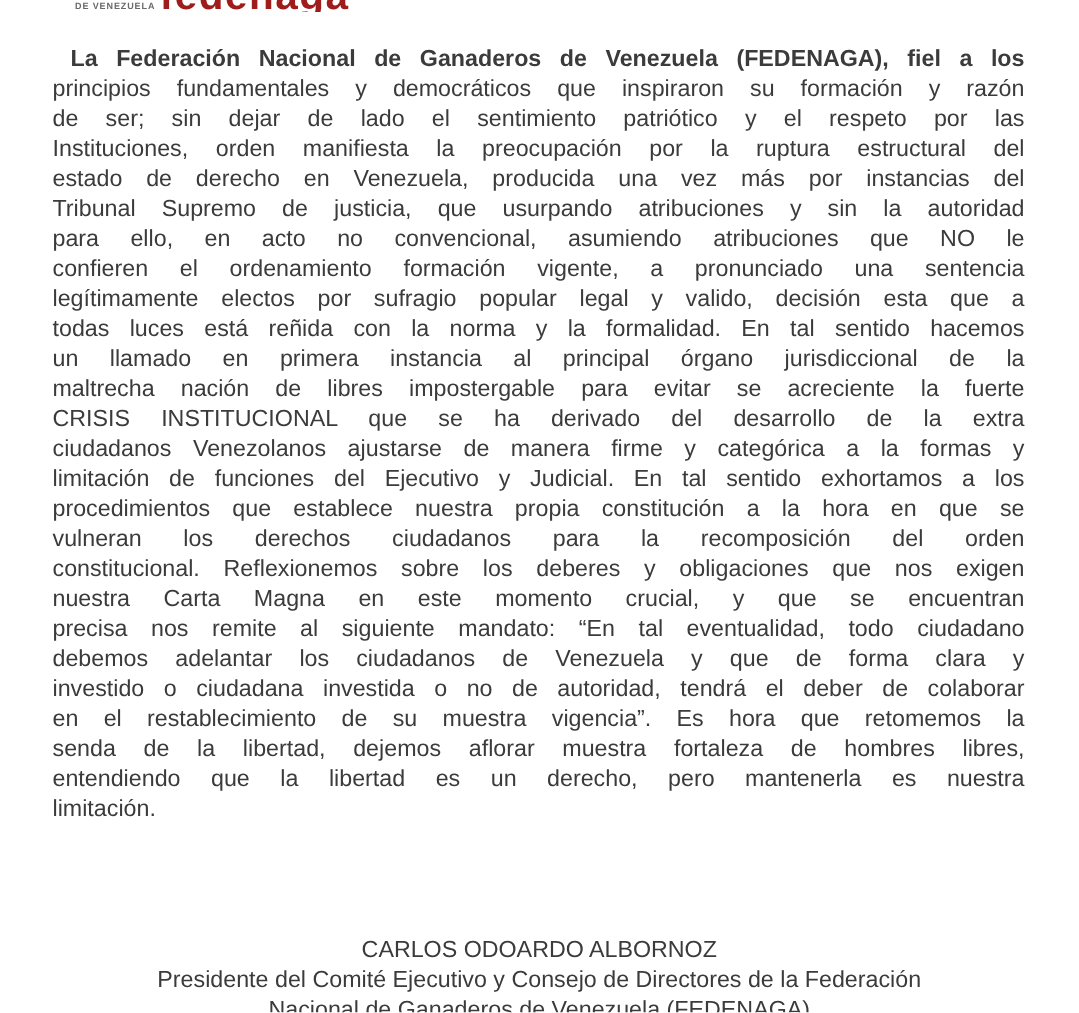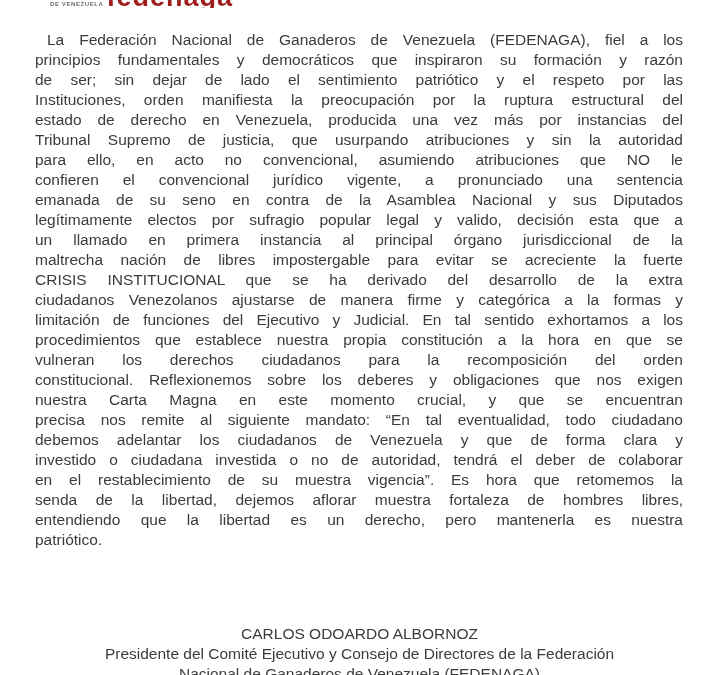--- a/index.html
+++ b/index.html
@@ -53,20 +53,21 @@
     width: 648px;
     font-size: 15.5px;
     line-height: 20px;
   }
   .body-line {
     text-align: justify;
     text-align-last: justify;
   }
   .body-line:first-child {
     text-indent: 12px;
+    font-weight: bold;
   }
   .body-line:last-child {
     text-align-last: left;
   }
   .signature {
     position: absolute;
     left: 0;
     top: 624px;
     width: 719px;
     text-align: center;
@@ -88,39 +89,39 @@
 
   <div class="body-text">
 
   <div class="body-line">La Federación Nacional de Ganaderos de Venezuela (FEDENAGA), fiel a los</div>
       <div class="body-line">principios fundamentales y democráticos que inspiraron su formación y razón</div>
       <div class="body-line">de ser; sin dejar de lado el sentimiento patriótico y el respeto por las</div>
       <div class="body-line">Instituciones, orden manifiesta la preocupación por la ruptura estructural del</div>
       <div class="body-line">estado de derecho en Venezuela, producida una vez más por instancias del</div>
       <div class="body-line">Tribunal Supremo de justicia, que usurpando atribuciones y sin la autoridad</div>
       <div class="body-line">para ello, en acto no convencional, asumiendo atribuciones que NO le</div>
-      <div class="body-line">confieren el convencional jurídico vigente, a pronunciado una sentencia</div>
-      <div class="body-line">emanada de su seno en contra de la Asamblea Nacional y sus Diputados</div>
+      <div class="body-line">confieren el ordenamiento formación vigente, a pronunciado una sentencia</div>
       <div class="body-line">legítimamente electos por sufragio popular legal y valido, decisión esta que a</div>
+      <div class="body-line">todas luces está reñida con la norma y la formalidad. En tal sentido hacemos</div>
       <div class="body-line">un llamado en primera instancia al principal órgano jurisdiccional de la</div>
       <div class="body-line">maltrecha nación de libres impostergable para evitar se acreciente la fuerte</div>
       <div class="body-line">CRISIS INSTITUCIONAL que se ha derivado del desarrollo de la extra</div>
       <div class="body-line">ciudadanos Venezolanos ajustarse de manera firme y categórica a la formas y</div>
       <div class="body-line">limitación de funciones del Ejecutivo y Judicial. En tal sentido exhortamos a los</div>
       <div class="body-line">procedimientos que establece nuestra propia constitución a la hora en que se</div>
       <div class="body-line">vulneran los derechos ciudadanos para la recomposición del orden</div>
       <div class="body-line">constitucional. Reflexionemos sobre los deberes y obligaciones que nos exigen</div>
       <div class="body-line">nuestra Carta Magna en este momento crucial, y que se encuentran</div>
       <div class="body-line">precisa nos remite al siguiente mandato: “En tal eventualidad, todo ciudadano</div>
       <div class="body-line">debemos adelantar los ciudadanos de Venezuela y que de forma clara y</div>
       <div class="body-line">investido o ciudadana investida o no de autoridad, tendrá el deber de colaborar</div>
       <div class="body-line">en el restablecimiento de su muestra vigencia”. Es hora que retomemos la</div>
       <div class="body-line">senda de la libertad, dejemos aflorar muestra fortaleza de hombres libres,</div>
       <div class="body-line">entendiendo que la libertad es un derecho, pero mantenerla es nuestra</div>
-      <div class="body-line">patriótico.</div>
+      <div class="body-line">limitación.</div>
     </div>
 
   <div class="signature">
     <div class="sig-name">CARLOS ODOARDO ALBORNOZ</div>
     <div class="sig-title">Presidente del Comité Ejecutivo y Consejo de Directores de la Federación</div>
     <div class="sig-title">Nacional de Ganaderos de Venezuela (FEDENAGA)</div>
   </div>
 
 </div>
 

